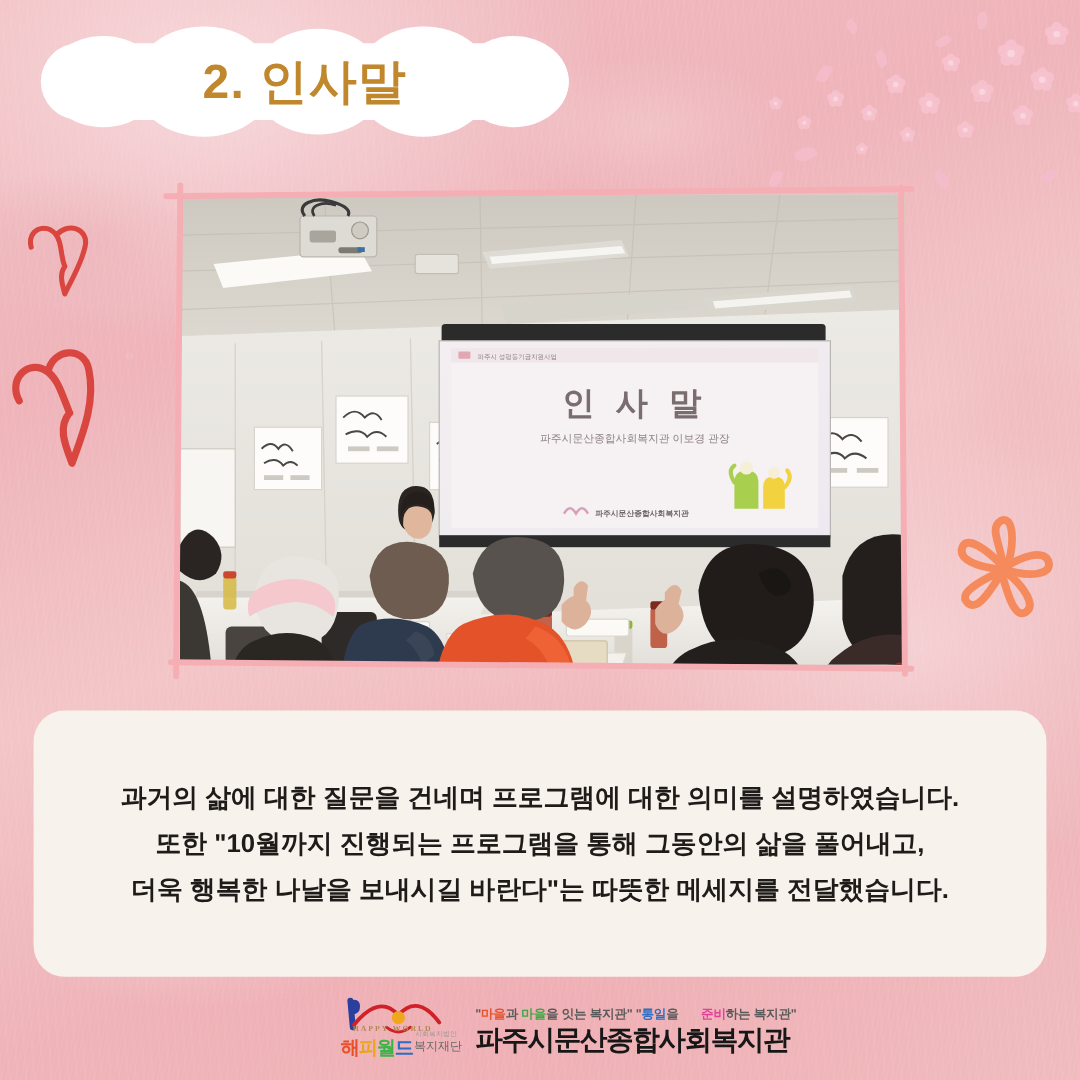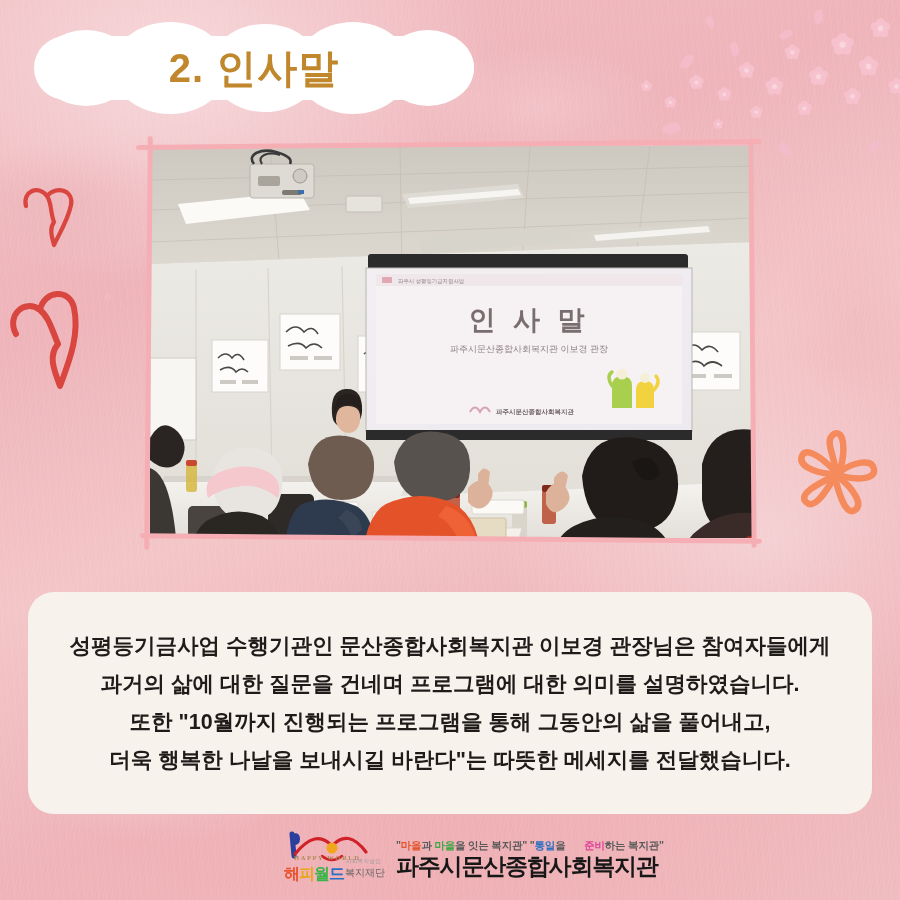--- a/index.html
+++ b/index.html
@@ -86,21 +86,21 @@
   }
 
   
   .heart-doodle { position:absolute; }
   .heart-doodle svg { display:block; }
 
   
   .flower-doodle { position:absolute; left:790px; top:428px; }
 
   
-  .photo-block { position:absolute; left:136px; top:136px; width:630px; height:410px; }
+  .photo-block { position:absolute; left:136px; top:152px; width:630px; height:410px; }
   .photo {
     position:absolute; left:14px; top:10px; width:604px; height:392px;
     overflow:hidden; background:#d8d4cd;
   }
   .photo svg { display:block; }
   .frame-line { position:absolute; background:#f6aeb5; border-radius:3px; }
 
   
   .text-panel {
     position:absolute; left:28px; top:592px; width:844px; height:222px;
@@ -528,21 +528,20 @@
       </svg>
     </div>
 
     <div class="frame-line" style="left:0px;   top:6px;   width:626px; height:5px;  transform:rotate(-0.55deg);"></div>
     <div class="frame-line" style="left:4px;   top:400px; width:622px; height:5px;  transform:rotate(0.5deg);"></div>
     <div class="frame-line" style="left:10px;  top:0px;   width:5px;   height:414px; transform:rotate(0.5deg);"></div>
     <div class="frame-line" style="left:614px; top:2px;   width:5px;   height:410px; transform:rotate(-0.45deg);"></div>
   </div>
 
   <div class="text-panel">
-    <p>성평등기금사업 수행기관인 문산종합사회복지관 이보경 관장님은 참여자들에게</p>
     <p>과거의 삶에 대한 질문을 건네며 프로그램에 대한 의미를 설명하였습니다.</p>
     <p>또한 "10월까지 진행되는 프로그램을 통해 그동안의 삶을 풀어내고,</p>
     <p>더욱 행복한 나날을 보내시길 바란다"는 따뜻한 메세지를 전달했습니다.</p>
   </div>
 
   <div class="footer">
     <div class="footer-inner">
       <div class="logo-mark">
         <svg width="104" height="40" viewBox="0 0 104 40" style="position:absolute;left:0;top:0">
           <path d="M10 4 L12 26" stroke="#2a3f9e" stroke-width="5" stroke-linecap="round" fill="none"></path>

